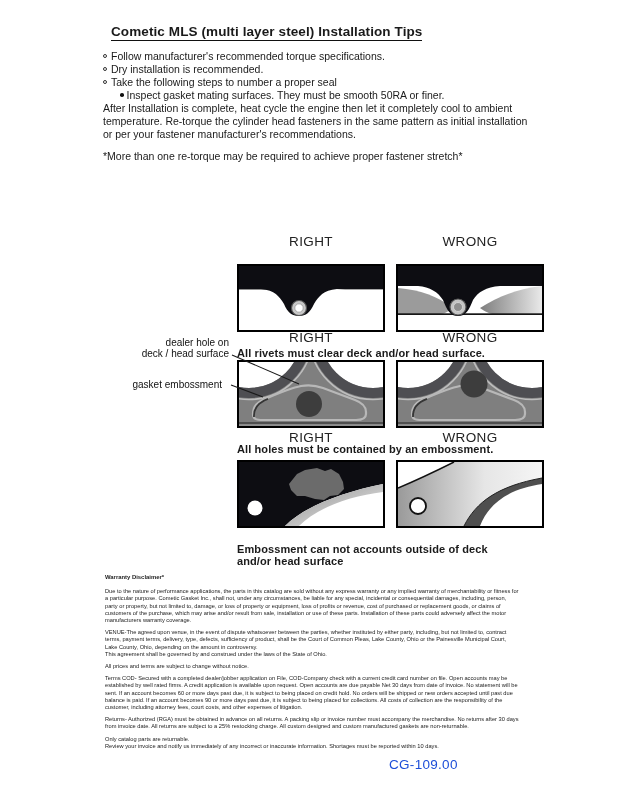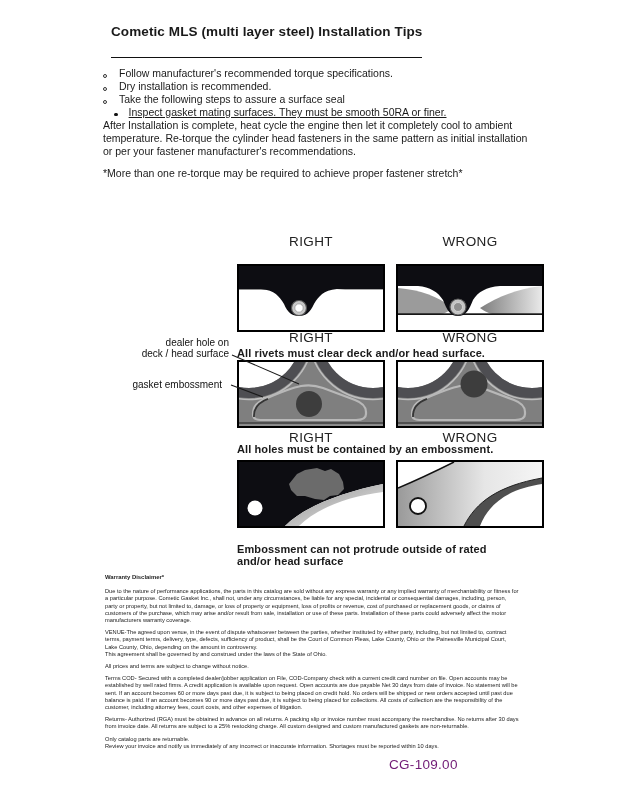--- a/index.html
+++ b/index.html
@@ -3,26 +3,26 @@
 <meta charset="utf-8">
 <style>
   * { margin:0; padding:0; box-sizing:border-box; }
   html,body { width:618px; height:800px; background:#fff; }
   body { font-family:"Liberation Sans","DejaVu Sans",sans-serif; color:#1a1a1a; position:relative; overflow:hidden; }
   .page { position:absolute; inset:0; background:#fff; }
 
   
   .doc { position:absolute; left:103px; top:20px; width:426px; }
   h1.title { font-size:13.5px; font-weight:bold; margin:4px 0 9px 8px; display:inline-block;
-             border-bottom:1.6px solid #111; padding-bottom:18px; letter-spacing:0.1px; }
+             border-bottom:1.6px solid #111; padding-bottom:1px; letter-spacing:0.1px; }
   .bullets { font-size:10.5px; line-height:13px; }
-  .b-row { display:flex; align-items:center;gap:8px; }
+  .b-row { display:flex; align-items:flex-start; }
   .b-row .ring { width:4px; height:4px; border:1.1px solid #333; border-radius:50%;
                  margin:4px 4px 0 0; flex:0 0 auto; }
-  .b-row.sub { margin-left:11px;text-decoration:underline; }
+  .b-row.sub { margin-left:17px; }
   .b-row .dot { width:3.6px; height:3.6px; background:#111; border-radius:50%;
                 margin:4.4px 3px 0 0; flex:0 0 auto; }
   h2.diesel { font-size:11.5px; font-weight:bold; margin:14px 0 6px 0; letter-spacing:0.1px; }
   .doc p.body { font-size:10.5px; line-height:13px; margin:0 0 9px 0; }
 
   
   .diag { position:absolute; left:237px; width:307px; }
   .pair-headers { display:flex; gap:11px; margin-bottom:15px; }
   .pair-h { width:148px; text-align:center; font-size:13.5px; letter-spacing:0.4px; color:#222; }
   .pair-boxes { display:flex; gap:11px; }
@@ -36,42 +36,42 @@
   .lbl-gasket  { left:98px; top:379px; }
   svg.leaders { position:absolute; left:0; top:0; width:618px; height:800px; pointer-events:none; z-index:5; }
 
   
   .fineprint { position:absolute; left:105px; top:574px; width:414px; font-size:5.7px;
                line-height:7.2px; color:#222; }
   .fineprint .fp-h { font-weight:bold; margin-bottom:7px; font-size:5.9px; }
   .fineprint p { margin:0 0 5px 0; }
   .fineprint p.tight { margin-bottom:0; }
 
-  .pageno { position:absolute; left:389px; top:757px; font-size:13.5px; color:#701a75; letter-spacing:0.3px; }
+  .pageno { position:absolute; left:389px; top:757px; font-size:13.5px; color:#1d4ed8; letter-spacing:0.3px; }
 </style>
 </head>
 <body>
 
 <div class="page">
 
   <div class="doc">
     <h1 class="title">Cometic MLS (multi layer steel) Installation Tips</h1>
 
     <div class="bullets">
       <div class="b-row">
         <span class="ring"></span>
         <span>Follow manufacturer's recommended torque specifications.</span>
       </div>
       <div class="b-row">
         <span class="ring"></span>
         <span>Dry installation is recommended.</span>
       </div>
       <div class="b-row">
         <span class="ring"></span>
-        <span>Take the following steps to assure a surface seal</span>
+        <span>Take the following steps to number a proper seal</span>
       </div>
       <div class="b-row sub">
         <span class="dot"></span>
         <span>Inspect gasket mating surfaces.  They must be smooth 50RA or finer.</span>
       </div>
     </div>
 
     <p class="body">After Installation is complete, heat cycle the engine then let it completely cool to ambient temperature. Re-torque the cylinder head fasteners in the same pattern as initial installation or per your fastener manufacturer's recommendations.</p>
     <p class="body">*More than one re-torque may be required to achieve proper fastener stretch*</p>
   </div>
@@ -199,21 +199,21 @@
           <rect x="0" y="0" width="144" height="64" fill="#ffffff"></rect>
           <path d="M0,26 C24,16 44,6 56,0 H144 V16 C100,24 78,40 66,64 H0 Z" fill="url(#g3w)"></path>
           <path d="M0,26 C24,16 44,6 56,0" fill="none" stroke="#111" stroke-width="1.5"></path>
           <path d="M144,16 C100,24 78,40 66,64 L82,64 C92,38 116,26 144,22 Z" fill="#4f4f4f"></path>
           <path d="M144,16 C100,24 78,40 66,64" fill="none" stroke="#222" stroke-width="1"></path>
           <circle cx="20" cy="44" r="8" fill="#ffffff" stroke="#111" stroke-width="1.8"></circle>
         </svg>
       </div>
     </div>
     <div class="caption">
-      <div>Embossment can not protrude outside of rated</div>
+      <div>Embossment can not accounts outside of deck</div>
       <div>and/or head surface</div>
     </div>
   </div>
 
   <div class="fineprint">
     <div class="fp-h">Warranty Disclaimer*</div>
     <p>Due to the nature of performance applications, the parts in this catalog are sold without any express warranty or any implied warranty of merchantability or fitness for a particular purpose.  Cometic Gasket Inc., shall not, under any circumstances, be liable for any special, incidental or consequential damages, including, person, party or property, but not limited to, damage, or loss of property or equipment, loss of profits or revenue, cost of purchased or replacement goods, or claims of customers of the purchase, which may arise and/or result from sale, installation or use of these parts.  Installation of these parts could adversely affect the motor manufacturers warranty coverage.</p>
     <p class="tight">VENUE-The agreed upon venue, in the event of dispute whatsoever between the parties, whether instituted by either party, including, but not limited to, contract terms, payment terms, delivery, type, defects, sufficiency of product, shall be the Court of Common Pleas, Lake County, Ohio or the Painesville Municipal Court, Lake County, Ohio, depending on the amount in controversy.</p>
     <p>This agreement shall be governed by and construed under the laws of the State of Ohio.</p>
     <p>All prices and terms are subject to change without notice.</p>

